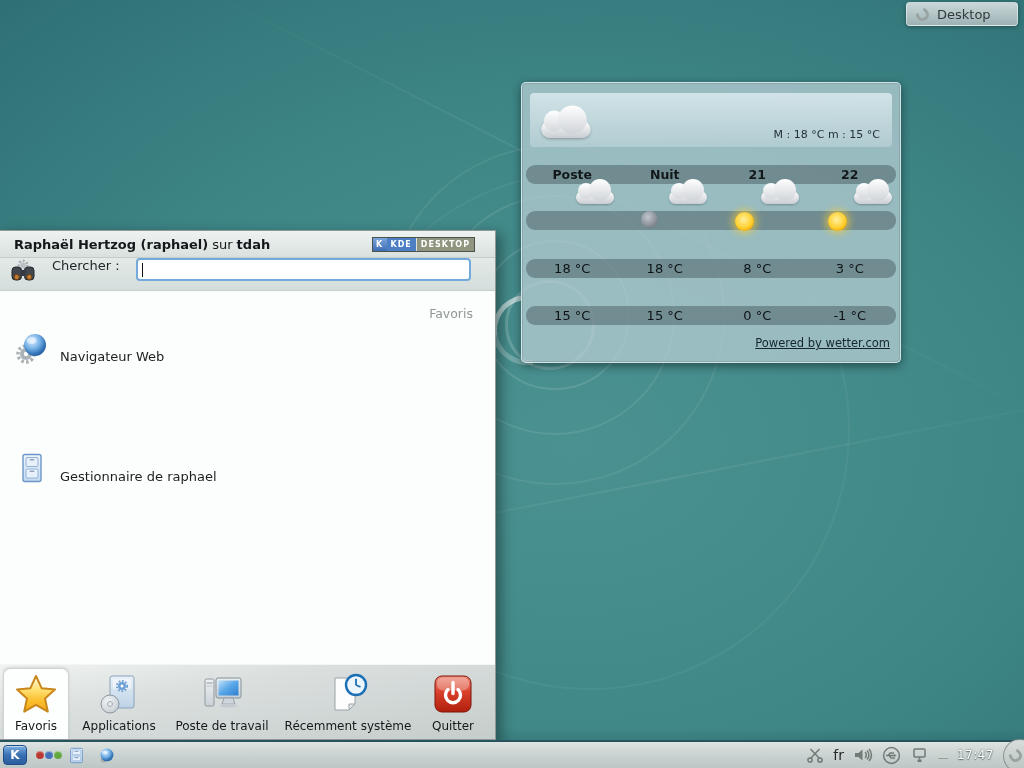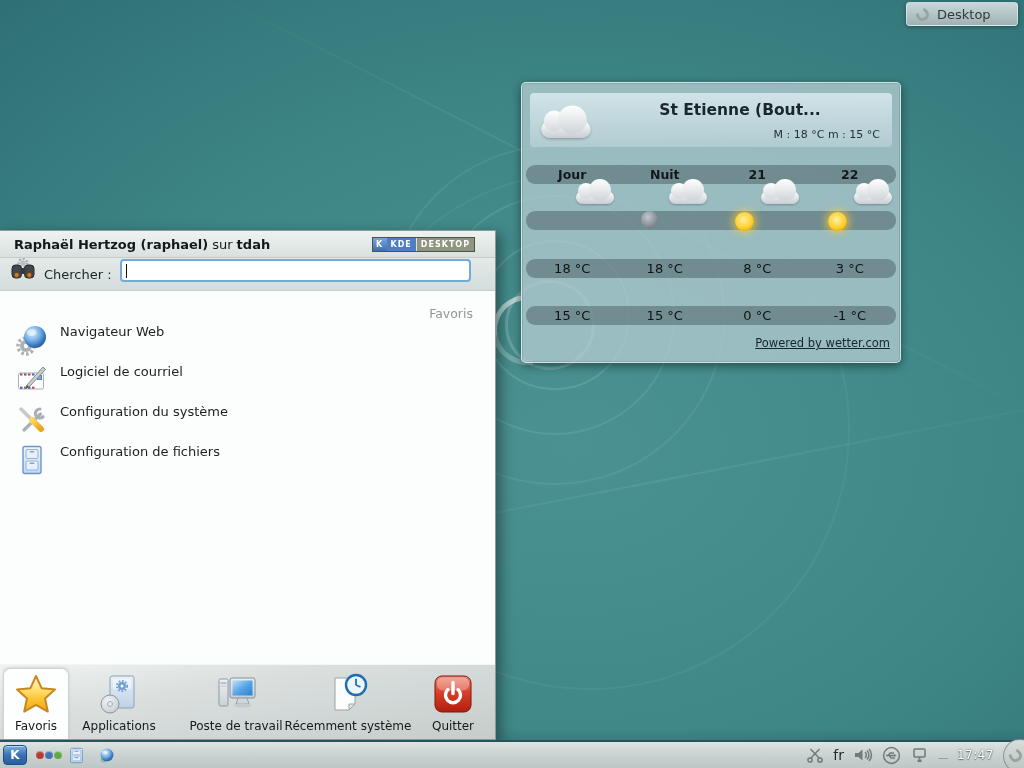--- a/index.html
+++ b/index.html
@@ -73,39 +73,39 @@
     border-bottom:1px solid #c3ccc9; display:flex; align-items:center; padding-left:14px;
     font-size:13px; color:#14181a; }
   .k-head b { font-weight:bold; } .k-head .conj { font-weight:normal; margin:0 4px; }
   .badge { position:absolute; right:20px; top:6px; height:15px; display:flex; align-items:stretch;
     border:1px solid #4c524c; font-size:8px; font-weight:bold; letter-spacing:1px; color:#fff; }
   .badge-gear { width:14px; background:linear-gradient(180deg,#7aa7dd,#3f6db4); color:#fff;
     display:flex; align-items:center; justify-content:center; font-size:8px; }
   .badge-kde { background:#4d7fc4; padding:2px 4px; display:flex; align-items:center; }
   .badge-desktop { background:#8f957e; padding:2px 4px; display:flex; align-items:center; border-left:1px solid #dfe3e0; }
   .k-search { height:33px; background:linear-gradient(180deg,#e3eae8,#d4dddb);
-    border-bottom:1px solid #c6cfcc; display:flex; align-items:flex-end; padding:0 24px 8px 10px; }
+    border-bottom:1px solid #c6cfcc; display:flex; align-items:flex-start; padding:0 24px 8px 10px;gap:8px; }
   .k-search-label { font-size:13px; color:#21262a; margin:0 8px 0 8px; white-space:nowrap; }
   .k-search-box { flex:1; height:23px; background:#fff; border:2px solid #74a9dc; border-radius:4px;
     display:flex; align-items:center; padding-left:4px; }
   .caret { width:1px; height:14px; background:#111; }
   .k-body { position:absolute; left:0; right:0; top:61px; bottom:75px; background:#fcfdfd; }
   .k-section { position:absolute; top:14px; right:22px; font-size:12.5px; color:#8f9794; }
-  .k-item { position:absolute; left:10px; width:420px; height:40px; display:flex; align-items:flex-start;
+  .k-item { position:absolute; left:10px; width:420px; height:40px; display:flex; align-items:flex-end;
     gap:12px; padding-left:6px; cursor:pointer; }
   .k-item-label { font-size:13px; color:#1c201f; }
   .k-tabs { position:absolute; left:0; right:0; bottom:0; height:75px;
     background:linear-gradient(170deg,#f0f3f2 0%,#dbe0df 35%,#c5cdcb 100%);
     border-top:1px solid #f3f6f5; }
   .tab { position:absolute; top:3px; bottom:0; display:flex; flex-direction:column; align-items:center;
     justify-content:flex-end; padding-bottom:6px; cursor:pointer; }
   .tab-label { font-size:12px; color:#15191a; margin-top:3px; white-space:nowrap; }
   .tab-favoris   { left:3px;   width:66px; }
   .tab-apps      { left:74px;  width:90px; }
-  .tab-poste     { left:180px; width:112px;justify-content:flex-end; }
+  .tab-poste     { left:166px; width:112px;justify-content:flex-end; }
   .tab-recent    { left:280px; width:136px; }
   .tab-quit      { left:418px; width:70px; }
   .tab.active { background:#fdfefe; border:1px solid #ccd3d1; border-bottom:none;
     border-radius:7px 7px 0 0; box-shadow:0 -1px 3px rgba(0,0,0,.10); }
 
   
   .panel { position:absolute; left:0; top:740px; width:1024px; height:28px;
     background:linear-gradient(180deg,#dde4e2,#c8d1cf 55%,#bdc7c5);
     border-top:2px solid #27545c; }
   .k-button { position:absolute; left:3px; top:3px; width:24px; height:20px; border-radius:4px;
@@ -199,25 +199,24 @@
   <div class="toolbox">
     <span class="ring-icon"></span>
     <span class="toolbox-label">Desktop</span>
   </div>
 
   <div class="weather">
     <div class="w-header">
       <span class="wicon">
           <span class="cloud"></span>
         </span>
-      <div class="w-title">St Etienne (Bout...</div>
       <div class="w-minmax">M : 18 °C m : 15 °C</div>
     </div>
     <div class="w-band wb-cols">
-      <div class="w-col">Jour</div>
+      <div class="w-col">Poste</div>
       <div class="w-col">Nuit</div>
       <div class="w-col">21</div>
       <div class="w-col">22</div>
     </div>
     <div class="w-band wb-icons">
       <div class="w-col"><span class="wicon"><span class="cloud"></span></span></div>
       <div class="w-col"><span class="wicon"><span class="moon"></span><span class="cloud"></span></span></div>
       <div class="w-col"><span class="wicon"><span class="sun"></span><span class="cloud"></span></span></div>
       <div class="w-col"><span class="wicon"><span class="sun"></span><span class="cloud"></span></span></div>
     </div>
@@ -269,59 +268,31 @@
         <svg width="32" height="32" viewBox="0 0 32 32">
           <circle cx="10" cy="22" r="8" fill="none" stroke="#aab2b5" stroke-width="3.5" stroke-dasharray="2.6 2.3"></circle>
           <circle cx="10" cy="22" r="6" fill="#aab2b5"></circle>
           <circle cx="10" cy="22" r="2.2" fill="#fcfdfd"></circle>
           <circle cx="19" cy="13" r="11" fill="url(#gweb)"></circle>
           <ellipse cx="15.5" cy="8.5" rx="5" ry="3.4" fill="rgba(255,255,255,.5)"></ellipse>
         </svg>
         <span class="k-item-label">Navigateur Web</span>
       </div>
 
-      <div class="k-item" style="top:72px">
-        <svg width="32" height="32" viewBox="0 0 32 32">
-          <rect x="2.5" y="9" width="25" height="16" rx="1.5" fill="#fefefe" stroke="#a9afb3"></rect>
-          <rect x="4" y="9.5" width="2.5" height="2" fill="#cc4437"></rect>
-            <rect x="8" y="9.5" width="2.5" height="2" fill="#3a62b0"></rect>
-          <rect x="12" y="9.5" width="2.5" height="2" fill="#cc4437"></rect>
-            <rect x="16" y="9.5" width="2.5" height="2" fill="#3a62b0"></rect>
-          <rect x="4" y="22.7" width="2.5" height="2" fill="#3a62b0"></rect>
-            <rect x="8" y="22.7" width="2.5" height="2" fill="#cc4437"></rect>
-          <rect x="12" y="22.7" width="2.5" height="2" fill="#3a62b0"></rect>
-            <rect x="16" y="22.7" width="2.5" height="2" fill="#cc4437"></rect>
-          <rect x="21.5" y="11.5" width="4" height="4" fill="#7aa8d8" stroke="#5580b0"></rect>
-          <polygon points="27,3 29.5,5.5 13,23 9.5,24.5 11,21" fill="#c8cdd1" stroke="#85898d"></polygon>
-          <polygon points="11,21 13,23 9.5,24.5" fill="#4a4e52"></polygon>
-        </svg>
-        <span class="k-item-label">Logiciel de courriel</span>
-      </div>
-
-      <div class="k-item" style="top:112px">
-        <svg width="32" height="32" viewBox="0 0 32 32">
-          <g stroke-linecap="round">
-            <path d="M24,5 a4.5,4.5 0 1 0 3,7.8" fill="none" stroke="#aab1b6" stroke-width="3.2"></path>
-            <line x1="24.5" y1="10" x2="8" y2="26" stroke="#aab1b6" stroke-width="3.2"></line>
-            <line x1="5" y1="5" x2="16" y2="16" stroke="#c3c9cd" stroke-width="3.5"></line>
-            <line x1="16" y1="16" x2="25" y2="25" stroke="url(#ghandle)" stroke-width="6"></line>
-          </g>
-        </svg>
-        <span class="k-item-label">Configuration du système</span>
-      </div>
+
 
       <div class="k-item" style="top:152px">
         <svg width="32" height="32" viewBox="0 0 32 32">
           <rect x="7" y="2.5" width="18" height="27" rx="2" fill="url(#gcab)" stroke="#6d96c8" stroke-width="1.4"></rect>
           <rect x="10" y="5.5" width="12" height="9" rx="1" fill="#e8f1fa" stroke="#8fb2da"></rect>
           <rect x="13.5" y="7" width="5" height="1.6" rx="0.8" fill="#90a8c4"></rect>
           <rect x="10" y="17" width="12" height="9" rx="1" fill="#e8f1fa" stroke="#8fb2da"></rect>
           <rect x="13.5" y="18.5" width="5" height="1.6" rx="0.8" fill="#90a8c4"></rect>
         </svg>
-        <span class="k-item-label">Configuration de fichiers</span>
+        <span class="k-item-label">Gestionnaire de raphael</span>
       </div>
     </div>
 
     <div class="k-tabs">
       <div class="tab tab-favoris active">
         <svg width="44" height="44" viewBox="0 0 44 44">
           <polygon points="22,4 27.6,16.2 41,17.6 31,26.4 33.8,39.6 22,32.8 10.2,39.6 13,26.4 3,17.6 16.4,16.2" fill="url(#gstar)" stroke="#c9861c" stroke-width="2" stroke-linejoin="round"></polygon>
         </svg>
         <span class="tab-label">Favoris</span>
       </div>

